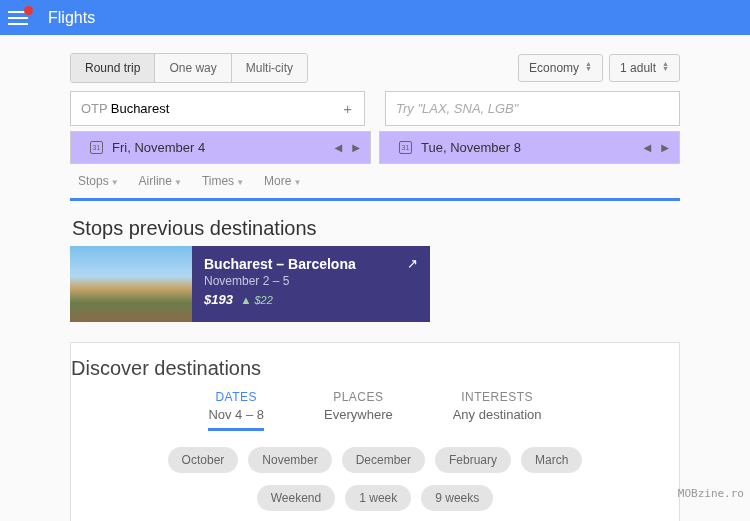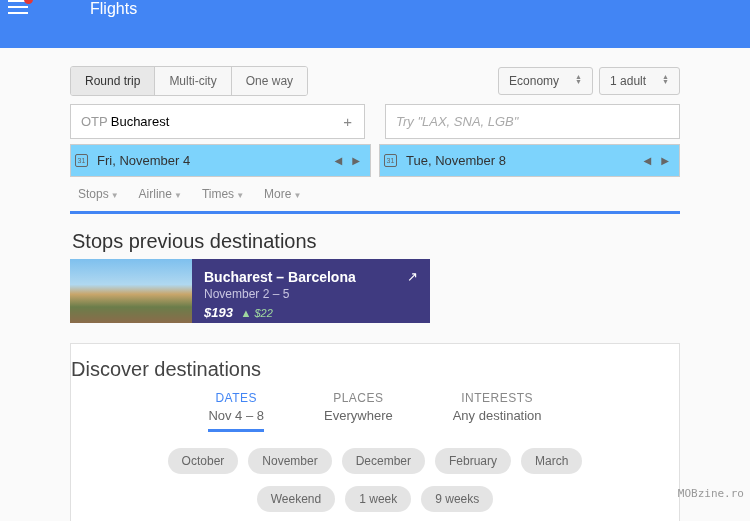--- a/index.html
+++ b/index.html
@@ -1,46 +1,46 @@
 <!DOCTYPE html>
 <html><head>
 <meta charset="utf-8">
 <style>
 * { box-sizing: border-box; margin: 0; padding: 0; font-family: Arial, Helvetica, sans-serif; }
 body { background: #fafafa; width: 750px; height: 521px; overflow: hidden; position: relative; }
-.header { height: 48px; background: #4285f4; display: flex; align-items: flex-start; padding: 0 8px; gap: 42px; }
+.header { height: 35px; background: #4285f4; display: flex; align-items: center; padding: 0 8px; }
 .hamburger { width: 20px; height: 14px; display: flex; flex-direction: column; justify-content: space-between; position: relative; cursor: pointer; }
 .hamburger span { height: 2px; background: #fff; width: 100%; }
 .hamburger .dot { position: absolute; width: 9px; height: 9px; background: #e53935; border-radius: 50%; top: -5px; right: -5px; }
 .header-title { color: #fff; font-size: 16px; margin-left: 20px; }
 .container { width: 610px; margin: 18px auto 0; }
 .toprow { display: flex; justify-content: space-between; align-items: center; margin-bottom: 8px; }
 .triptabs { display: flex; border: 1px solid #ccc; border-radius: 3px; overflow: hidden; }
 .triptabs button { background: #f7f7f7; border: none; border-right: 1px solid #ccc; padding: 7px 14px; font-size: 12px; color: #666; cursor: pointer; }
 .triptabs button:last-child { border-right: none; }
 .triptabs button.active { background: #e8e8e8; color: #333; }
 .rightopts { display: flex; gap: 6px; }
-.selbox { border: 1px solid #ccc; border-radius: 3px; background: #f7f7f7; padding: 6px 10px; font-size: 12px; color: #555; display: flex; align-items: flex-start; gap: 16px; cursor: pointer; }
+.selbox { border: 1px solid #ccc; border-radius: 3px; background: #f7f7f7; padding: 6px 10px; font-size: 12px; color: #555; display: flex; align-items: flex-start; gap: 6px; cursor: pointer; }
 .updown { display: flex; flex-direction: column; line-height: 5px; font-size: 7px; color: #888; }
 .row2 { display: flex; gap: 20px; margin-bottom: 5px; }
 .inputbox { flex: 1; border: 1px solid #ccc; background: #fff; padding: 9px 10px; font-size: 13px; display: flex; align-items: center; position: relative; }
 .airport-code { color: #999; margin-right: 3px; font-size: 13px; }
 .plus { position: absolute; right: 12px; color: #888; font-size: 15px; }
 .placeholder { color: #aaa; font-style: italic; }
 .row3 { display: flex; gap: 8px; }
-.datebox { flex: 1; border: 1px solid #ccc; background: #7dd3fc; padding: 8px 4px; font-size: 13px; display: flex; align-items: center; color: #333; position: relative; }
+.datebox { flex: 1; border: 1px solid #ccc; background: #c4b5fd; padding: 8px 19px; font-size: 13px; display: flex; align-items: center; color: #333; position: relative; }
 .cal-icon { width: 13px; height: 13px; border: 1.5px solid #666; border-radius: 2px; margin-right: 9px; position: relative; display: flex; align-items: center; justify-content: center; font-size: 7px; color: #666; }
 .date-arrows { position: absolute; right: 10px; display: flex; gap: 10px; color: #666; font-size: 10px; }
 .date-arrows span { cursor: pointer; }
 .filters { display: flex; gap: 20px; padding: 10px 8px; font-size: 12px; color: #888; border-bottom: 3px solid #4285f4; }
 .filters span { cursor: pointer; }
 .filters .drop { font-size: 8px; margin-left: 2px; color: #aaa; }
 .prev-dest { margin-top: 16px; }
 .prev-dest h2 { font-size: 20px; font-weight: 400; color: #333; margin-bottom: 6px; padding-left: 2px; }
-.card { display: flex; width: 360px; height: 64px; overflow: hidden; }
+.card { display: flex; width: 360px; height: 76px; overflow: hidden; }
 .card-img { width: 122px; background: linear-gradient(to bottom, #7ec0ee 0%, #b0d8f0 40%, #c9a66b 55%, #6b7d4a 75%, #8b6b4a 100%); position: relative; }
 .card-body { flex: 1; background: #3f3a80; color: #fff; padding: 10px 12px; position: relative; }
 .card-body .route { font-size: 14px; font-weight: bold; }
 .card-body .dates { font-size: 12px; color: #c8c5e0; margin-top: 2px; }
 .card-body .priceline { margin-top: 4px; font-size: 13px; font-style: italic; }
 .card-body .price { font-weight: bold; }
 .card-body .change { color: #9fd89f; font-size: 11px; margin-left: 4px; }
 .trend { position: absolute; top: 10px; right: 12px; color: #fff; font-size: 13px; }
 .discover { margin-top: 20px; border: 1px solid #e0e0e0; background: #fff; padding: 14px 0 16px; }
 .discover h2 { text-align: left; font-size: 20px; font-weight: 400; color: #444; margin-bottom: 10px; }
@@ -66,22 +66,22 @@
       <div class="dot"></div>
   </div>
   <div class="header-title">Flights</div>
 </div>
 
 <div class="container">
 
   <div class="toprow">
     <div class="triptabs">
       <button class="active">Round trip</button>
+      <button>One way</button>
       <button>Multi-city</button>
-      <button>One way</button>
     </div>
     <div class="rightopts">
       <div class="selbox">
         <span>Economy</span>
         <span class="updown">
             <span>▲</span>
             <span>▼</span>
           </span>
       </div>
       <div class="selbox">

